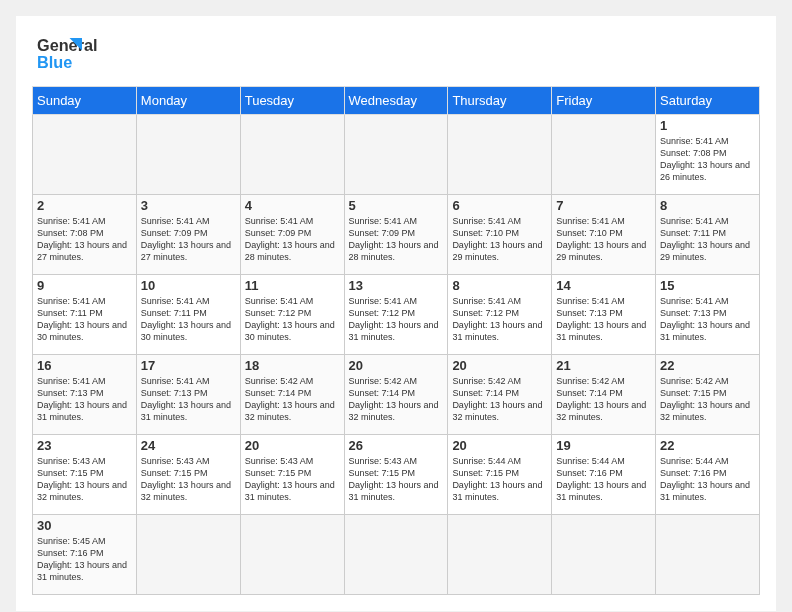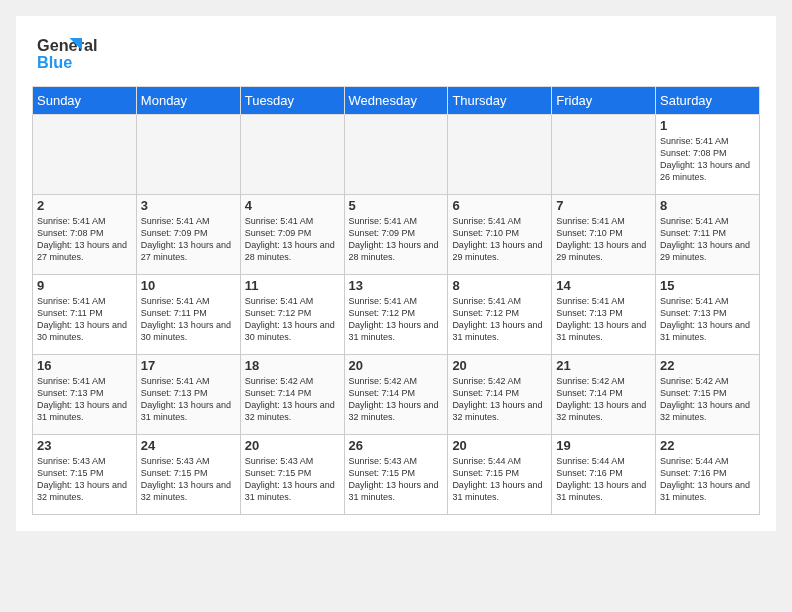--- a/index.html
+++ b/index.html
@@ -304,20 +304,34 @@
 Sunset: 7:16 PM
 Daylight: 13 hours and 31 minutes.</div>
           </td>
           <td>
             <span class="day-number">22</span>
             <div class="day-info" style="white-space: pre-line;">Sunrise: 5:44 AM
 Sunset: 7:16 PM
 Daylight: 13 hours and 31 minutes.</div>
           </td>
         </tr>
+        <tr class="last-row">
+          <td>
+            <span class="day-number">30</span>
+            <div class="day-info" style="white-space: pre-line;">Sunrise: 5:45 AM
+Sunset: 7:16 PM
+Daylight: 13 hours and 31 minutes.</div>
+          </td>
+          <td class="empty-cell"></td>
+          <td class="empty-cell"></td>
+          <td class="empty-cell"></td>
+          <td class="empty-cell"></td>
+          <td class="empty-cell"></td>
+          <td class="empty-cell"></td>
+        </tr>
       </tbody>
   </table>
 </div>
 
 <style>
   .logo {
     display: flex;
     flex-direction: column;
     justify-content: center;
   }

